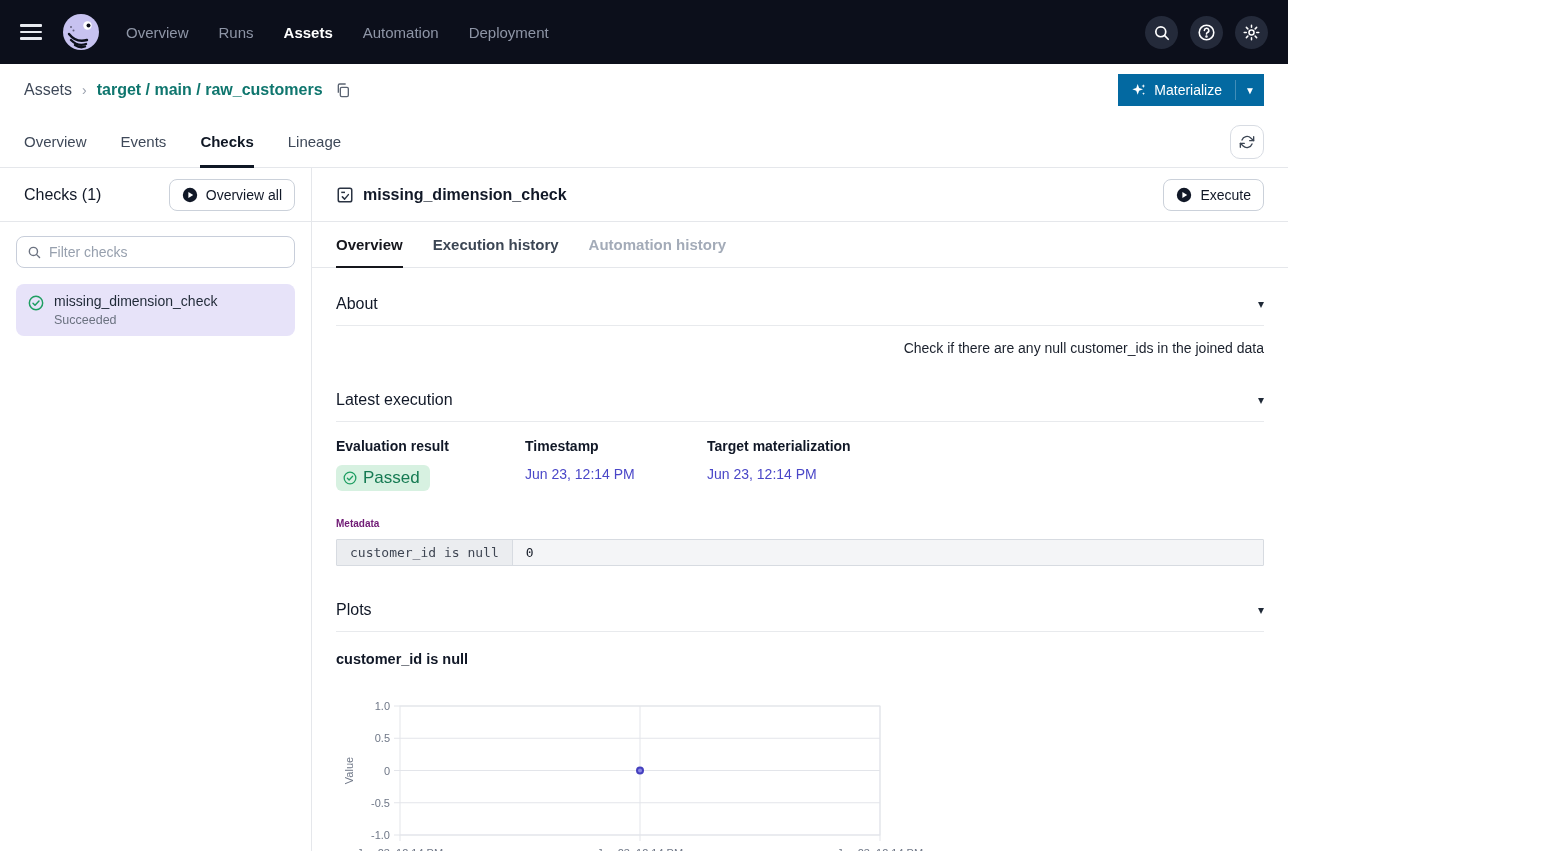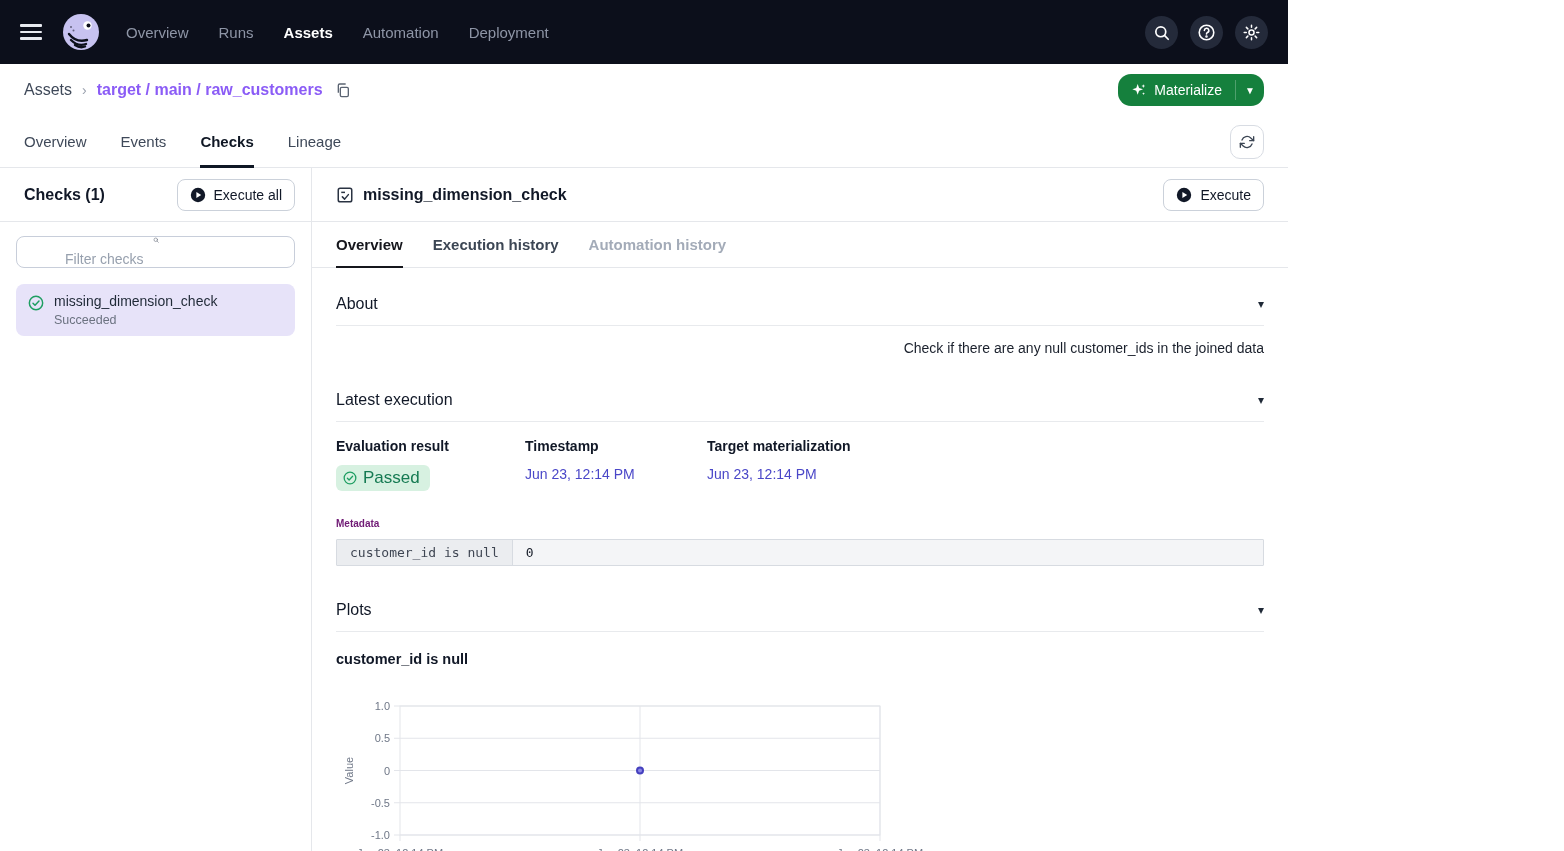--- a/index.html
+++ b/index.html
@@ -16,41 +16,41 @@
   .nav-link.active { color:#ffffff; font-weight:700; }
   .nav-spacer { flex:1; }
   .nav-icons { display:flex; gap:12px; }
   .icon-circle { width:33px; height:33px; border-radius:50%; background:#242a3a; border:none; display:flex; align-items:center; justify-content:center; cursor:pointer; color:#fff; }
 
   
   .crumb-row { height:52px; display:flex; align-items:center; justify-content:space-between; padding:0 24px; flex:none; }
   .crumb { display:flex; align-items:center; gap:10px; font-size:16px; }
   .crumb-root { color:#3f4959; cursor:pointer; }
   .crumb-sep { color:#9aa1ae; font-size:14px; }
-  .crumb-path { color:#8b5cf6; font-weight:700; }
+  .crumb-path { color:#0f766e; font-weight:700; }
   .copy-btn { background:none; border:none; cursor:pointer; display:flex; align-items:center; padding:2px; color:#5b6472; }
-  .mat-split { display:flex; align-items:stretch; background:#15803d; border-radius:13px; height:32px; overflow:hidden; }
+  .mat-split { display:flex; align-items:stretch; background:#0369a1; border-radius:0; height:32px; overflow:hidden; }
   .mat-main { display:flex; align-items:center; gap:7px; padding:0 13px; color:#fff; font-size:14px; font-weight:500; background:none; border:none; cursor:pointer; }
   .mat-divider { width:1px; background:rgba(255,255,255,.25); margin:6px 0; }
   .mat-caret { width:28px; background:none; border:none; color:#fff; font-size:10px; cursor:pointer; }
 
   
   .tabs-row { height:52px; border-bottom:1px solid #e5e7eb; display:flex; align-items:stretch; padding:0 24px; position:relative; flex:none; }
   .tab { display:flex; align-items:center; font-size:15px; color:#3f4959; margin-right:34px; cursor:pointer; position:relative; }
   .tab.active { color:#0f1724; font-weight:700; }
   .tab.active::after { content:""; position:absolute; left:0; right:0; bottom:-1px; height:3px; background:#0f1724; }
   .refresh-btn { position:absolute; right:24px; top:9px; width:34px; height:34px; border:1px solid #d8dce3; border-radius:10px; background:#fff; display:flex; align-items:center; justify-content:center; cursor:pointer; color:#3c4654; }
 
   
   .content { flex:1; display:flex; min-height:0; }
   .checks-panel { width:312px; flex:none; border-right:1px solid #e5e7eb; display:flex; flex-direction:column; }
   .panel-header { height:54px; display:flex; align-items:center; justify-content:space-between; padding:0 16px 0 24px; border-bottom:1px solid #e5e7eb; flex:none; }
-  .panel-title { font-size:16px; font-weight:700; color:#111827; }
+  .panel-title { font-size:16px; font-weight:400; color:#111827; }
   .btn-outline { height:32px; border:1px solid #cbd1da; border-radius:8px; background:#fff; display:inline-flex; align-items:center; gap:8px; padding:0 12px; font-size:14px; color:#111827; cursor:pointer; font-family:inherit; }
-  .filter-box { margin:14px 16px 8px; height:32px; border:1px solid #c8ceda; border-radius:8px; display:flex; align-items:center; gap:8px; padding:0 10px; color:#6b7280;flex-direction:column; }
+  .filter-box { margin:14px 16px 8px; height:32px; border:1px solid #c8ceda; border-radius:8px; display:flex; align-items:center; gap:8px; padding:0 10px; color:#6b7280; }
   .filter-box input { border:none; outline:none; flex:1; font-size:14px; font-family:inherit; color:#1a202c; background:transparent; }
   .filter-box input::placeholder { color:#97a0ae; }
   .check-item { margin:8px 16px; background:#e7e3f9; border-radius:8px; padding:9px 12px; display:flex; gap:10px; cursor:pointer; }
   .check-item .ic { margin-top:2px; flex:none; }
   .check-item-name { font-size:14px; color:#1f2937; }
   .check-item-status { font-size:12.5px; color:#6b7280; margin-top:4px; }
 
   
   .detail { flex:1; display:flex; flex-direction:column; min-width:0; overflow:hidden; }
   .detail-header { height:54px; display:flex; align-items:center; justify-content:space-between; padding:0 24px; border-bottom:1px solid #e5e7eb; flex:none; }
@@ -183,21 +183,21 @@
   <div class="content">
 
     <aside class="checks-panel">
       <div class="panel-header">
         <span class="panel-title">Checks (1)</span>
         <button class="btn-outline">
           <svg width="16" height="16" viewBox="0 0 16 16">
               <circle cx="8" cy="8" r="7.2" fill="#111827"></circle>
               <polygon points="6.4,4.9 11.2,8 6.4,11.1" fill="#fff"></polygon>
             </svg>
-          <span>Execute all</span>
+          <span>Overview all</span>
         </button>
       </div>
       <div class="filter-box">
         <svg width="14" height="14" viewBox="0 0 24 24" fill="none" stroke="#6b7280" stroke-width="2.4" stroke-linecap="round">
             <circle cx="11" cy="11" r="7"></circle>
             <line x1="16.5" y1="16.5" x2="21.5" y2="21.5"></line>
           </svg>
         <input value="" placeholder="Filter checks" style="">
       </div>
       <div class="check-item">

